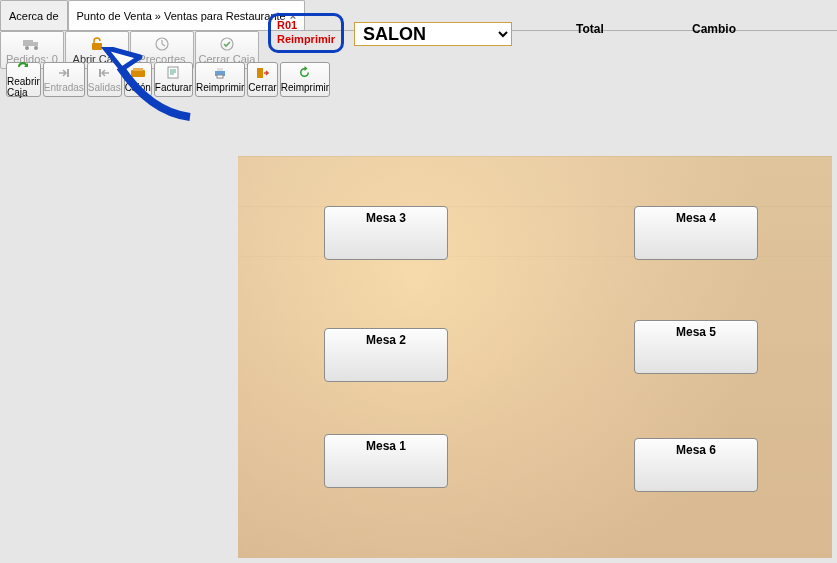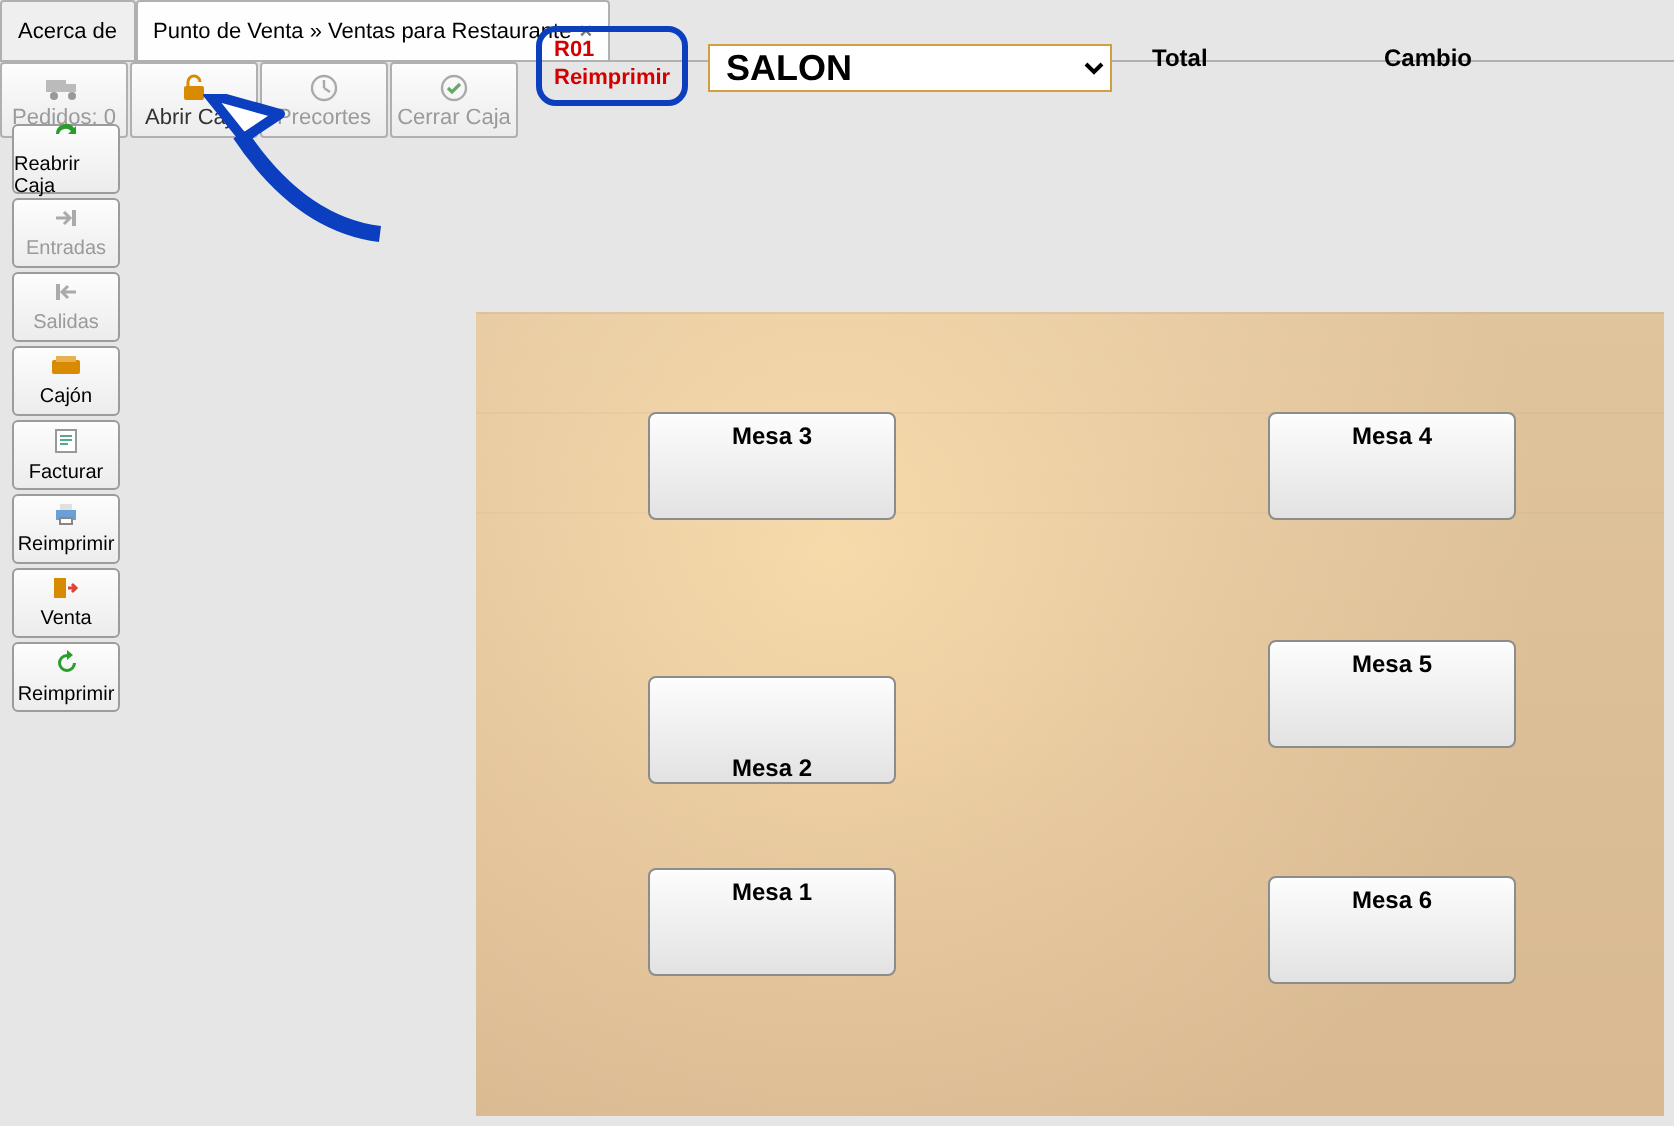--- a/index.html
+++ b/index.html
@@ -74,21 +74,21 @@
     font-weight: bold;
     line-height: 14px;
     background: transparent;
     z-index: 5;
   }
 
   .salon-select {
     position: absolute;
     left: 354px;
     top: 22px;
-    width: 202px;
+    width: 158px;
     height: 24px;
     border: 1px solid #d0a040;
     background: #fff;
     font-size: 18px;
     font-weight: bold;
     padding: 0 4px;
   }
 
   .top-labels {
     position: absolute;
@@ -97,21 +97,21 @@
     font-size: 12px;
   }
 
   
   .sidebar {
     position: absolute;
     left: 6px;
     top: 62px;
     width: 54px;
     display: flex;
-    flex-direction: column;
+    flex-direction: row;
     gap: 2px;
   }
   .sidebtn {
     width: 54px;
     height: 35px;
     display: flex;
     flex-direction: column;
     align-items: center;
     justify-content: center;
     border: 1px solid #9c9c9c;
@@ -275,21 +275,21 @@
           <rect x="4" y="1" width="6" height="3" fill="#e0e0e0"></rect>
           <rect x="4" y="8" width="6" height="3" fill="#fff" stroke="#888"></rect>
         </svg></span>
     <span>Reimprimir</span>
   </div>
   <div class="sidebtn">
     <span><svg width="14" height="12" viewBox="0 0 14 12">
           <rect x="1" y="1" width="6" height="10" fill="#d88a00"></rect>
           <path d="M8 6h4M10 4l2 2-2 2" stroke="#d43" stroke-width="1.5" fill="none"></path>
         </svg></span>
-    <span>Venta</span>
+    <span>Cerrar</span>
   </div>
   <div class="sidebtn">
     <span><svg width="13" height="13" viewBox="0 0 13 13">
           <path d="M11 6.5A4.5 4.5 0 1 1 6.5 2V0l3 2.5-3 2.5V3.5A3 3 0 1 0 9.5 6.5z" fill="#2a9d2a"></path>
         </svg></span>
     <span>Reimprimir</span>
   </div>
 </div>
 
 <div class="arrow-wrap">
@@ -299,21 +299,21 @@
   </svg>
 </div>
 
 <div class="floor">
   <div class="mesa" style="left:86px; top:50px;">
       <span>Mesa 3</span>
     </div>
   <div class="mesa" style="left:396px; top:50px;">
       <span>Mesa 4</span>
     </div>
-  <div class="mesa" style="left:86px; top:182px;align-items:flex-end;">
+  <div class="mesa" style="left:86px; top:172px;">
       <span>Mesa 2</span>
     </div>
   <div class="mesa" style="left:396px; top:164px;">
       <span>Mesa 5</span>
     </div>
   <div class="mesa" style="left:86px; top:278px;">
       <span>Mesa 1</span>
     </div>
   <div class="mesa" style="left:396px; top:282px;">
       <span>Mesa 6</span>

